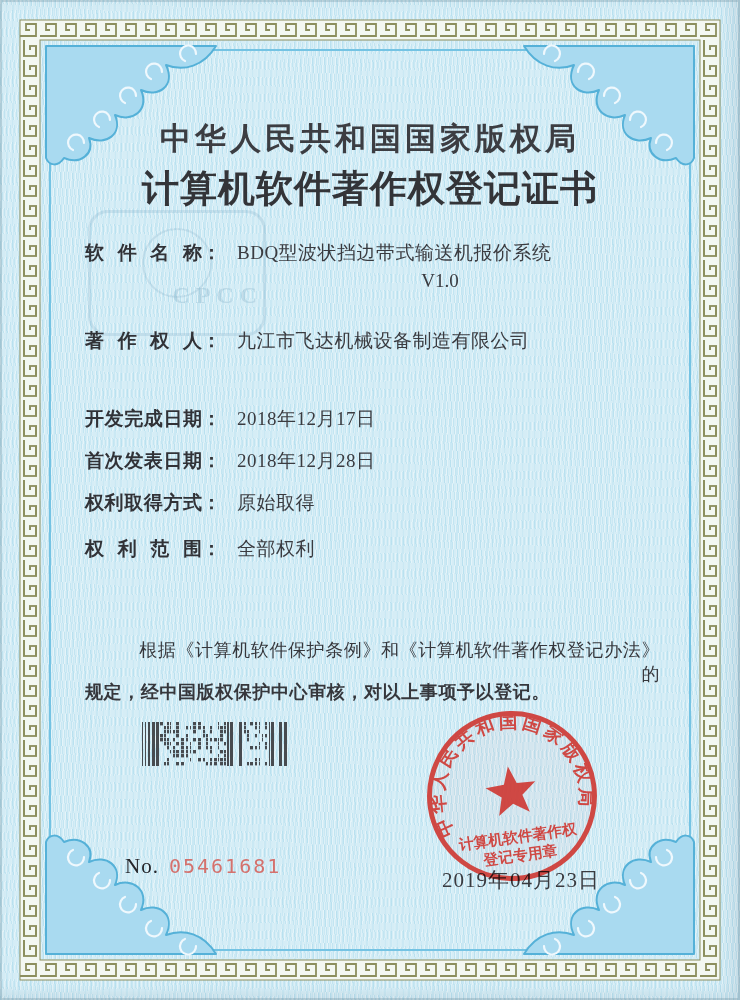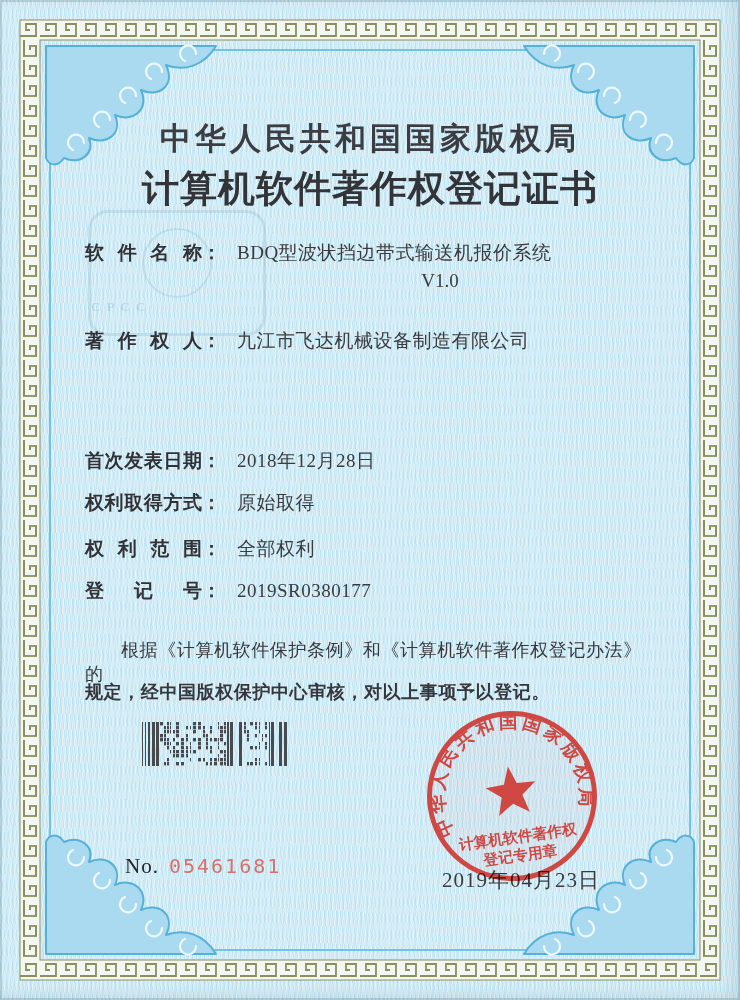--- a/index.html
+++ b/index.html
@@ -38,33 +38,33 @@
     display:inline-block; width:117px; text-align:justify; text-align-last:justify;
     font-weight:bold; color:#313237; vertical-align:top;
   }
   .colon { font-weight:bold; margin-right:16px; }
   .fvalue { color:#3a3b40; letter-spacing:.5px; }
   .fvalue2 { margin-left:140px; margin-top:4px; color:#3a3b40;text-align:center; }
   .r0{top:240px} .r1{top:328px} .r2{top:406px} .r3{top:448px}
   .r4{top:490px} .r5{top:536px} .r6{top:578px}
 
   .statement { position:absolute; left:85px; width:575px; font-size:18px; letter-spacing:.6px; color:#36373c; }
-  .st1{top:638px; text-indent:36px;} .st2{top:680px;font-weight:bold;}
+  .st1{top:638px; text-indent:36px;text-align:right;} .st2{top:680px;font-weight:bold;}
 
   .watermark {
     position:absolute; left:88px; top:210px; width:178px; height:126px;
     border:3px solid rgba(125,170,195,.30); border-radius:20px; z-index:1; opacity:.8;
   }
   .wm-circle {
     position:absolute; left:50%; top:42%; transform:translate(-50%,-50%);
     width:70px; height:70px; border-radius:50%; border:2px solid rgba(125,170,195,.28);
   }
   .wm-text {
-    position:absolute; bottom:18px; width:100%; text-align:left;
-    font-size:13px; letter-spacing:6px; color:rgba(125,170,195,.38); font-weight:bold;
+    position:absolute; bottom:24px; width:100%; text-align:right;
+    font-size:24px; letter-spacing:6px; color:rgba(125,170,195,.38); font-weight:bold;
   }
 
   .barcode { position:absolute; left:140px; top:722px; z-index:2; }
 
   .seal-date { position:absolute; left:442px; top:866px; font-size:21px; color:#3a3b40; letter-spacing:1px; z-index:3; }
   .seal { position:absolute; left:424px; top:708px; width:176px; height:176px; z-index:4;
           transform:rotate(-8deg); mix-blend-mode:multiply; opacity:.93; }
 
   .serial { position:absolute; left:125px; top:854px; font-size:21px; z-index:2; }
   .serial-prefix { color:#25262b; letter-spacing:1px; }
@@ -127,36 +127,36 @@
 
     <div class="row r0">
       <span class="flabel">软件名称</span><span class="colon">：</span><span class="fvalue">BDQ型波状挡边带式输送机报价系统</span>
       <div class="fvalue2">V1.0</div>
     </div>
 
     <div class="row r1">
       <span class="flabel">著作权人</span><span class="colon">：</span><span class="fvalue">九江市飞达机械设备制造有限公司</span>
     </div>
 
+    <div class="row r2">
+      <span class="flabel">开发完成日期</span><span class="colon">：</span><span class="fvalue">2018年12月17日</span>
+    </div>
 
     <div class="row r3">
       <span class="flabel">首次发表日期</span><span class="colon">：</span><span class="fvalue">2018年12月28日</span>
     </div>
 
     <div class="row r4">
       <span class="flabel">权利取得方式</span><span class="colon">：</span><span class="fvalue">原始取得</span>
     </div>
 
     <div class="row r5">
       <span class="flabel">权利范围</span><span class="colon">：</span><span class="fvalue">全部权利</span>
     </div>
 
-    <div class="row r6">
-      <span class="flabel">登记号</span><span class="colon">：</span><span class="fvalue">2019SR0380177</span>
-    </div>
 
     <div class="statement st1">根据《计算机软件保护条例》和《计算机软件著作权登记办法》的</div>
     <div class="statement st2">规定，经中国版权保护中心审核，对以上事项予以登记。</div>
 
     <svg id="barcode" class="barcode" width="150" height="46" viewBox="0 0 150 46">
         <rect x="2" y="0" width="1" height="44" fill="#474b50"></rect>
         <rect x="5" y="0" width="1" height="44" fill="#474b50"></rect>
         <rect x="8" y="0" width="2" height="44" fill="#474b50"></rect>
         <rect x="12" y="0" width="3" height="44" fill="#474b50"></rect>
         <rect x="16" y="0" width="3" height="44" fill="#474b50"></rect>

